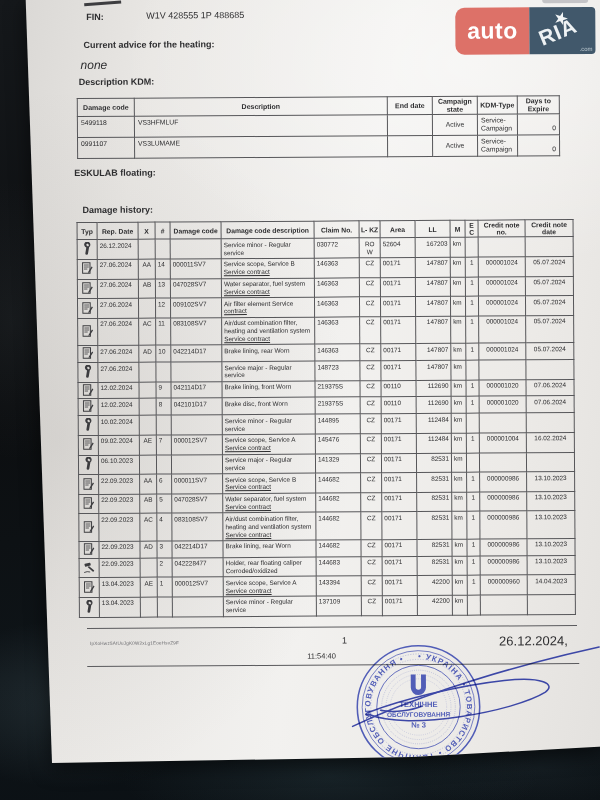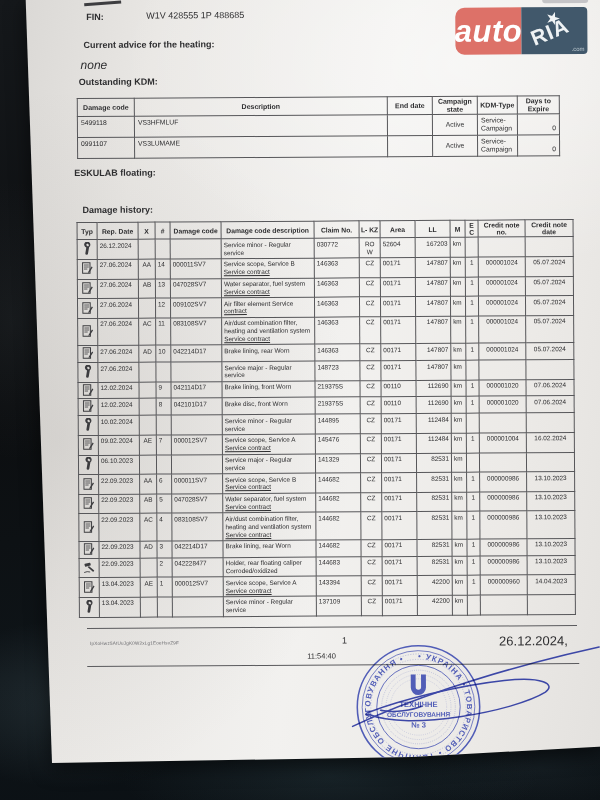--- a/index.html
+++ b/index.html
@@ -29,23 +29,23 @@
   }
   .content{position:absolute;inset:0;transform:rotate(-0.35deg);transform-origin:90px 300px;color:#2e2e30;}
   .abs{position:absolute;}
   .bold{font-weight:bold;}
   .remnant1{top:2px;left:86px;width:37px;height:3px;background:#3d3d40;transform:rotate(-4deg);}
   .remnant2{top:0px;left:544px;width:46px;height:6px;background:#b9b9bd;border-radius:0 0 3px 3px;opacity:.8;}
 
   
   .logo{top:10px;left:457px;width:140px;height:47px;display:flex;}
   .logo .auto{
-    width:66px;background:#dd7168;border-radius:9px 0 0 9px;
+    width:74px;background:#dd7168;border-radius:9px 0 0 9px;
     display:flex;align-items:center;justify-content:center;
-    color:#fff;font-size:31px;font-weight:bold;letter-spacing:.5px;font-style:italic;
+    color:#fff;font-size:23px;font-weight:bold;letter-spacing:.5px;
   }
   .logo .ria{
     position:relative;width:66px;background:#41586b;border-radius:0 4px 4px 0;color:#fff;overflow:hidden;
   }
   .logo .star{position:absolute;top:1px;left:24px;font-size:17px;transform:rotate(18deg);color:#f2f5f6;}
   .logo .ria-txt{position:absolute;top:13px;left:9px;font-size:21px;font-weight:bold;transform:rotate(-22deg);letter-spacing:1px;color:#eef2f4;text-shadow:0 0 1px #41586b;}
   .logo .tld{position:absolute;right:3px;bottom:2px;font-size:6px;color:#b9c6cd;}
 
   
   .fin-label{top:12px;left:88px;font-size:9px;}
@@ -105,21 +105,21 @@
           <div class="auto">auto</div>
           <div class="ria">
             <div class="star">★</div>
             <div class="ria-txt">RIA</div>
             <div class="tld">.com</div>
           </div>
         </div>
 
         <div class="abs advice-label bold">Current advice for the heating:</div>
         <div class="abs advice-value">none</div>
-        <div class="abs kdm-label bold">Outstanding KDM:</div>
+        <div class="abs kdm-label bold">Description KDM:</div>
 
         <table class="abs kdm-table">
           <colgroup>
             <col style="width:57px">
               <col style="width:253px">
               <col style="width:45px">
             <col style="width:45px">
               <col style="width:40px">
               <col style="width:42px">
           </colgroup>

